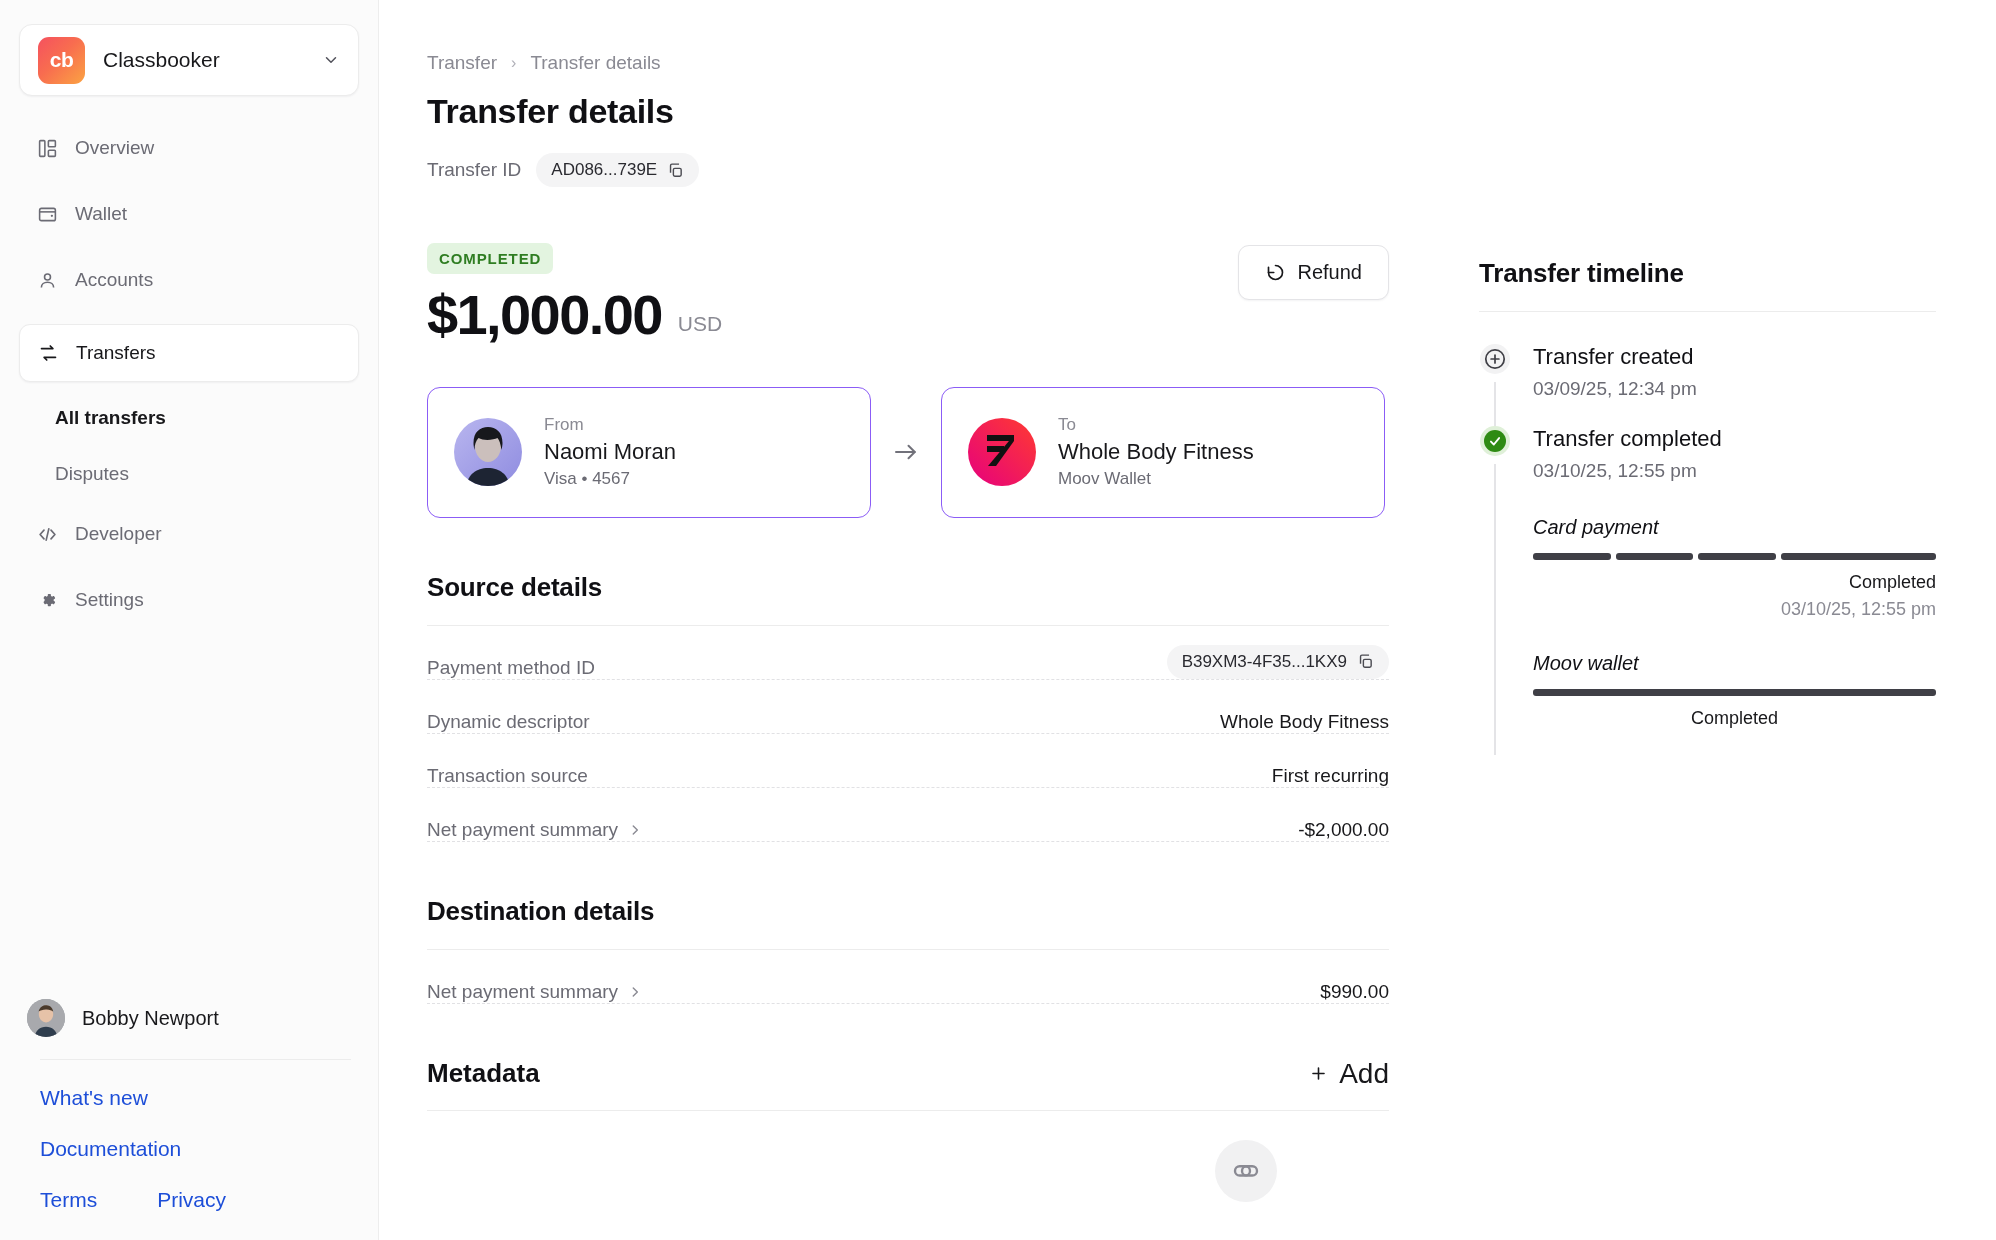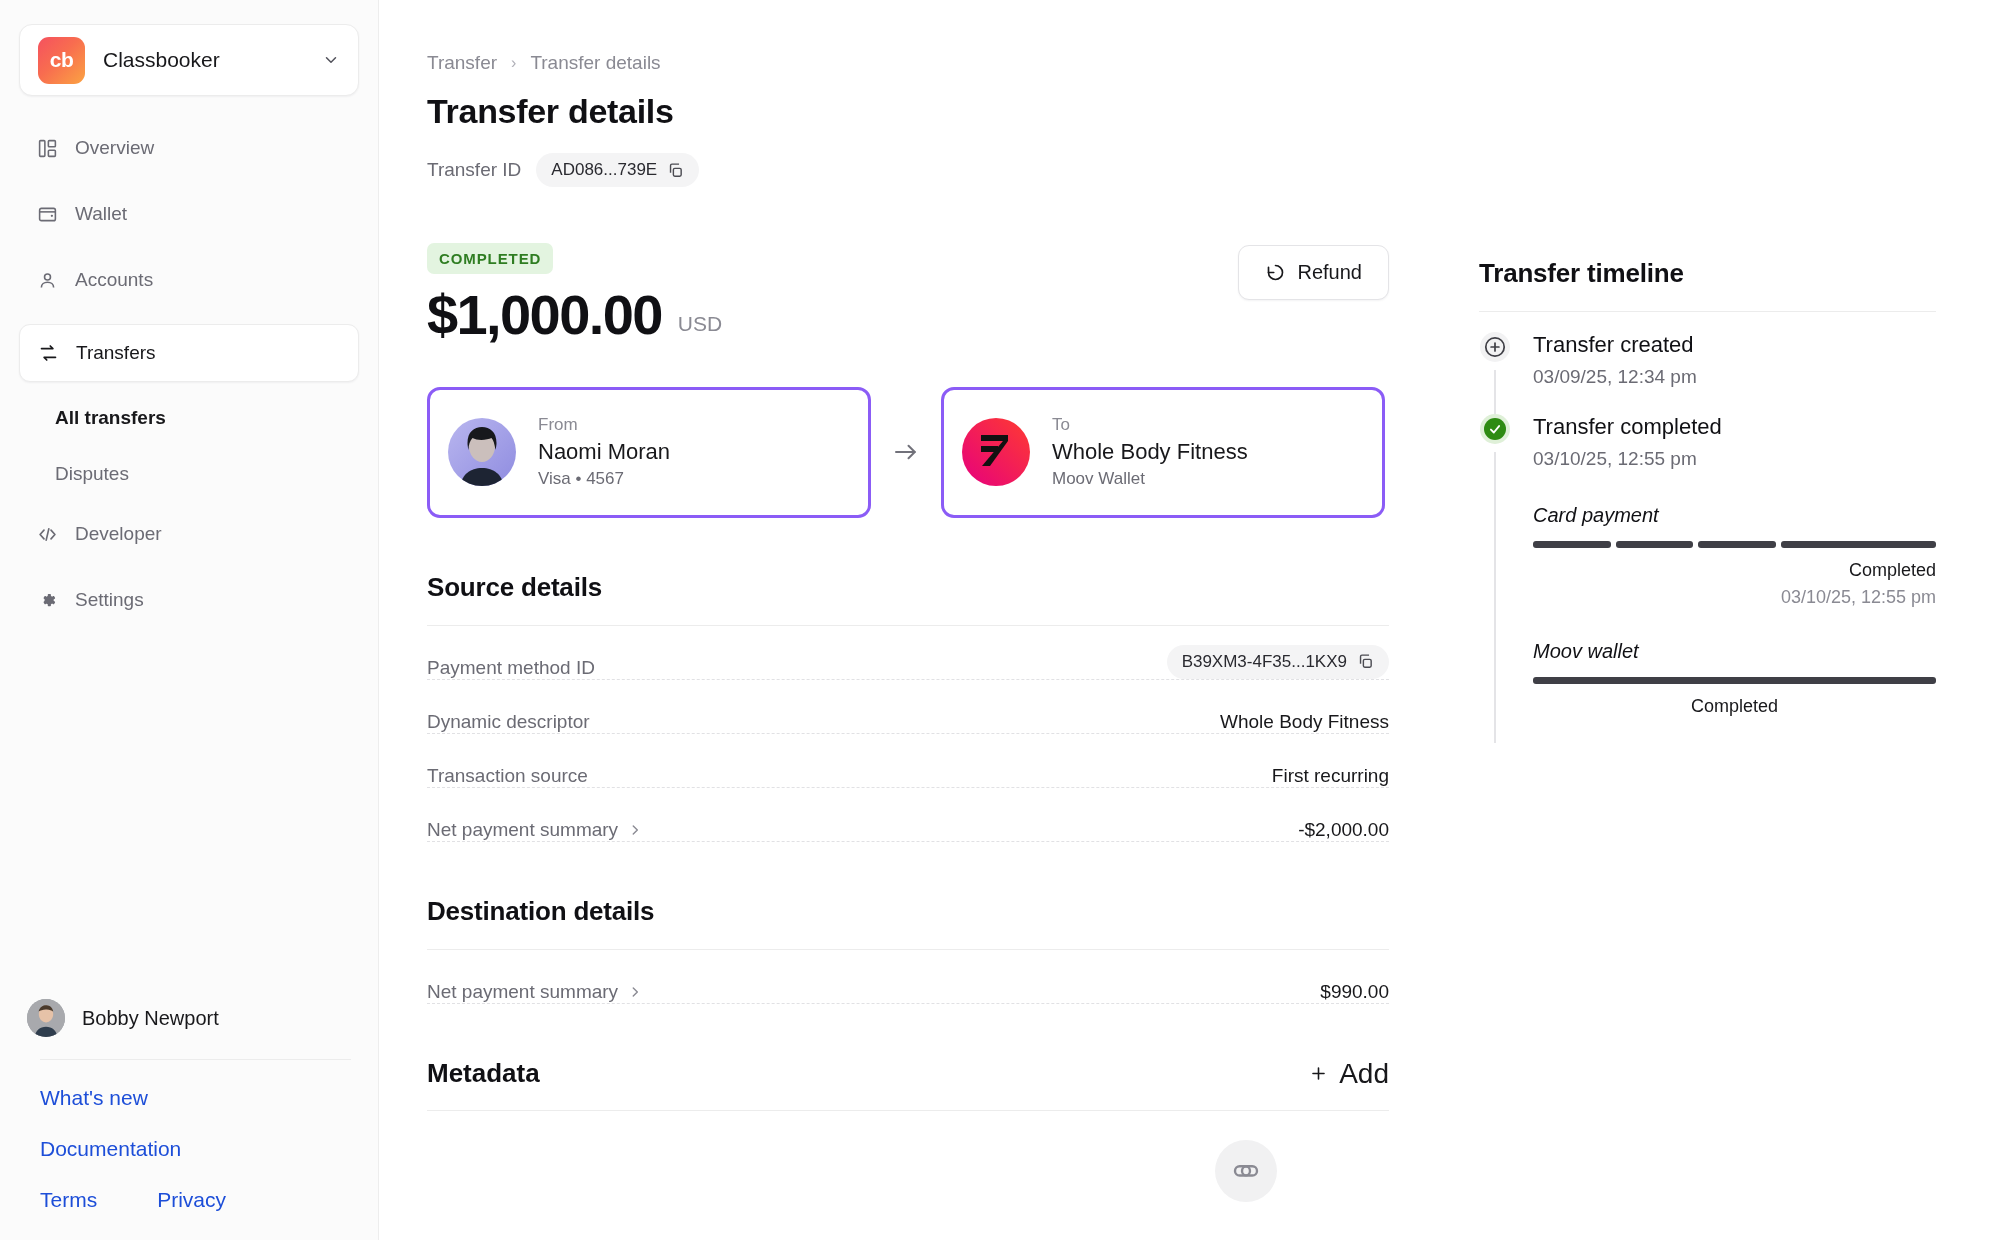--- a/index.html
+++ b/index.html
@@ -124,22 +124,22 @@
     display: inline-flex; align-items: center; gap: 12px;
     background: #fff; border: 1px solid #e4e4e7; border-radius: 11px;
     box-shadow: 0 1px 2px rgba(16,24,40,0.05);
     padding: 15px 26px; font-size: 20px; color: #18181b; cursor: pointer;
   }
   .hdr-zone { position: relative; }
 
   .party-row { display: flex; align-items: center; margin-top: 42px; }
   .party-card {
     flex: 0 0 auto; width: 444px; height: 131px;
-    border: 3px solid #8b5cf6; border-radius: 13px; background: #fff;
-    display: flex; align-items: center; padding: 0 18px; gap: 22px;
+    border: 1px solid #8b5cf6; border-radius: 13px; background: #fff;
+    display: flex; align-items: center; padding: 0 26px; gap: 22px;
   }
   .party-avatar { width: 68px; height: 68px; border-radius: 50%; flex: 0 0 68px; overflow:hidden; position:relative; }
   .party-text { display: flex; flex-direction: column; gap: 4px; }
   .party-kicker { font-size: 17px; color: #8a8a93; }
   .party-name { font-size: 22px; color: #18181b; }
   .party-sub { font-size: 17px; color: #6b6b74; }
   .arrow-between { width: 70px; display: flex; align-items: center; justify-content: center; color: #71717a; }
 
   .section-title { font-size: 26px; font-weight: 700; color: #101014; margin-top: 54px; letter-spacing: -0.2px; }
   .section-rule { height: 1px; background: #ececec; margin-top: 22px; width: 962px; }
@@ -161,21 +161,21 @@
   .fab {
     position: absolute; left: 836px; top: 1140px;
     width: 62px; height: 62px; border-radius: 50%;
     background: #f1f1f2; display: flex; align-items: center; justify-content: center;
     cursor: pointer; color: #8a8a93;
   }
 
   
   .tl-title { font-size: 26px; font-weight: 700; color: #101014; letter-spacing: -0.2px; }
   .tl-rule { height: 1px; background: #ececec; margin-top: 22px; }
-  .tl-list { margin-top: 20px; position: relative; }
+  .tl-list { margin-top: 32px; position: relative; }
   .tl-item { display: flex; gap: 22px; position: relative; }
   .tl-gutter { width: 32px; flex: 0 0 32px; display: flex; flex-direction: column; align-items: center; }
   .tl-dot { width: 30px; height: 30px; border-radius: 50%; display: flex; align-items: center; justify-content: center; flex: 0 0 30px; }
   .tl-dot.plain { background: #f2f2f3; color: #3f3f46; }
   .tl-dot.done { background: #dff0d8; }
   .tl-dot.done .inner { width: 22px; height: 22px; border-radius: 50%; background: #2e8b13; display:flex; align-items:center; justify-content:center; color:#fff; }
   .tl-line { width: 2px; background: #e4e4e7; flex: 1 1 auto; margin: 8px 0 0 0; }
   .tl-body { padding-bottom: 26px; flex: 1 1 auto; }
   .tl-head { font-size: 22px; color: #101014; font-weight: 400; }
   .tl-time { font-size: 19px; color: #6b6b74; margin-top: 8px; }

